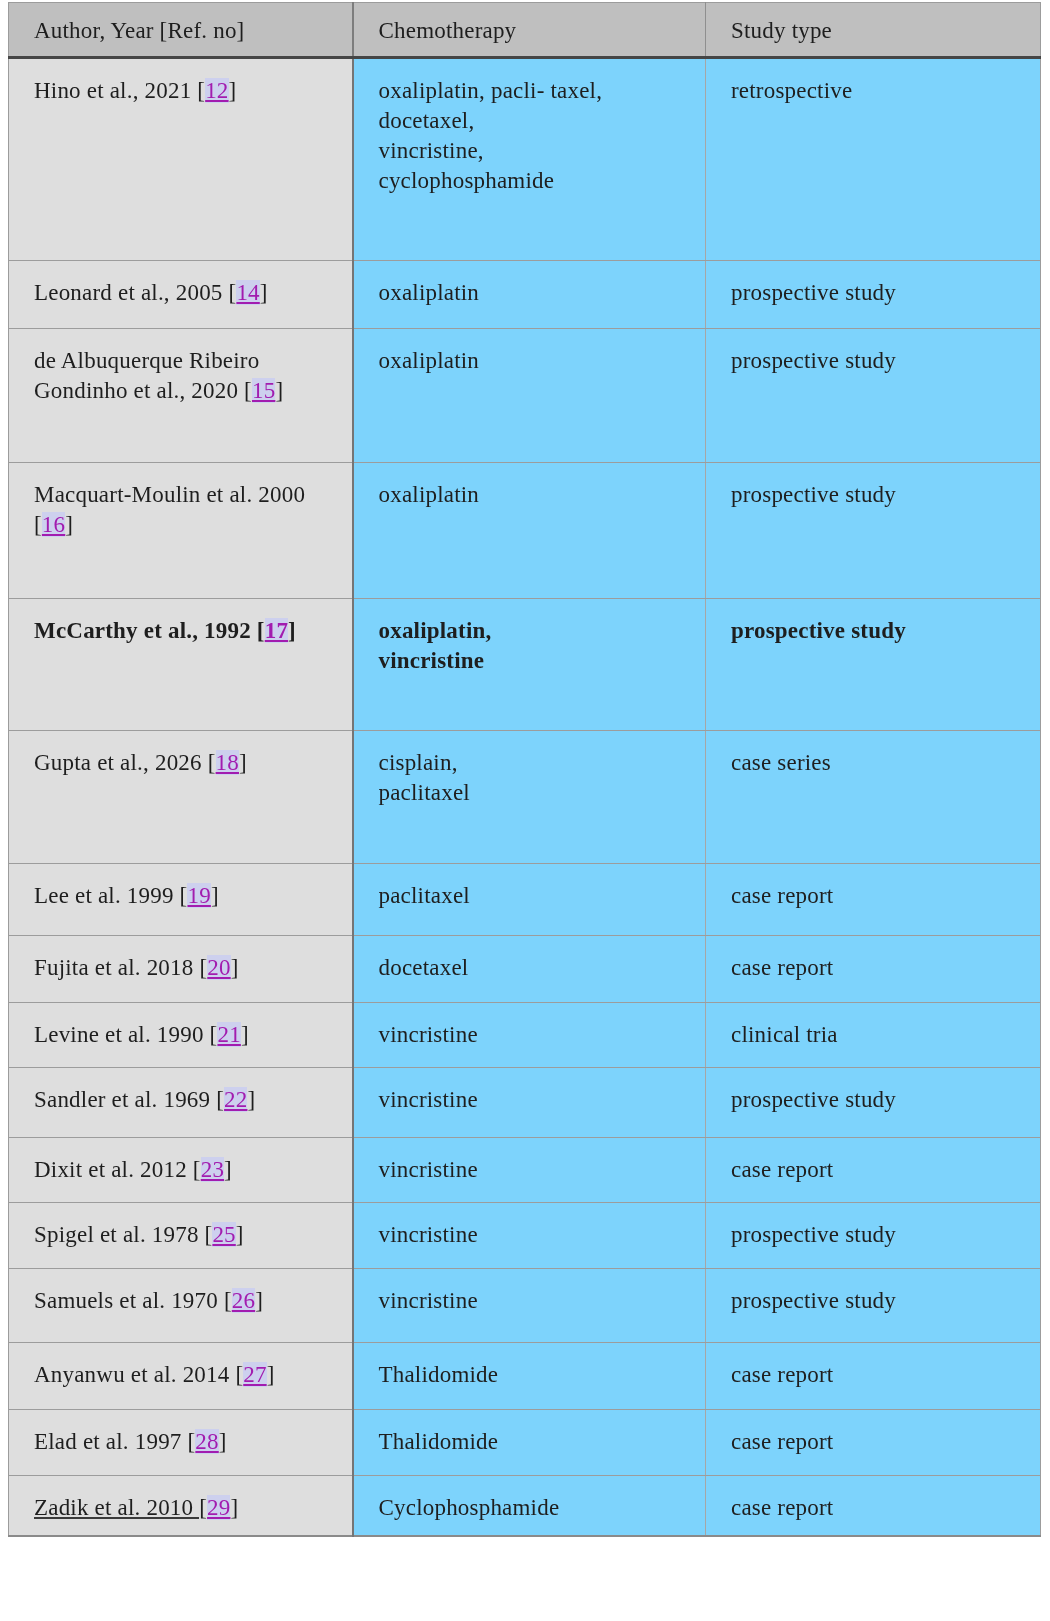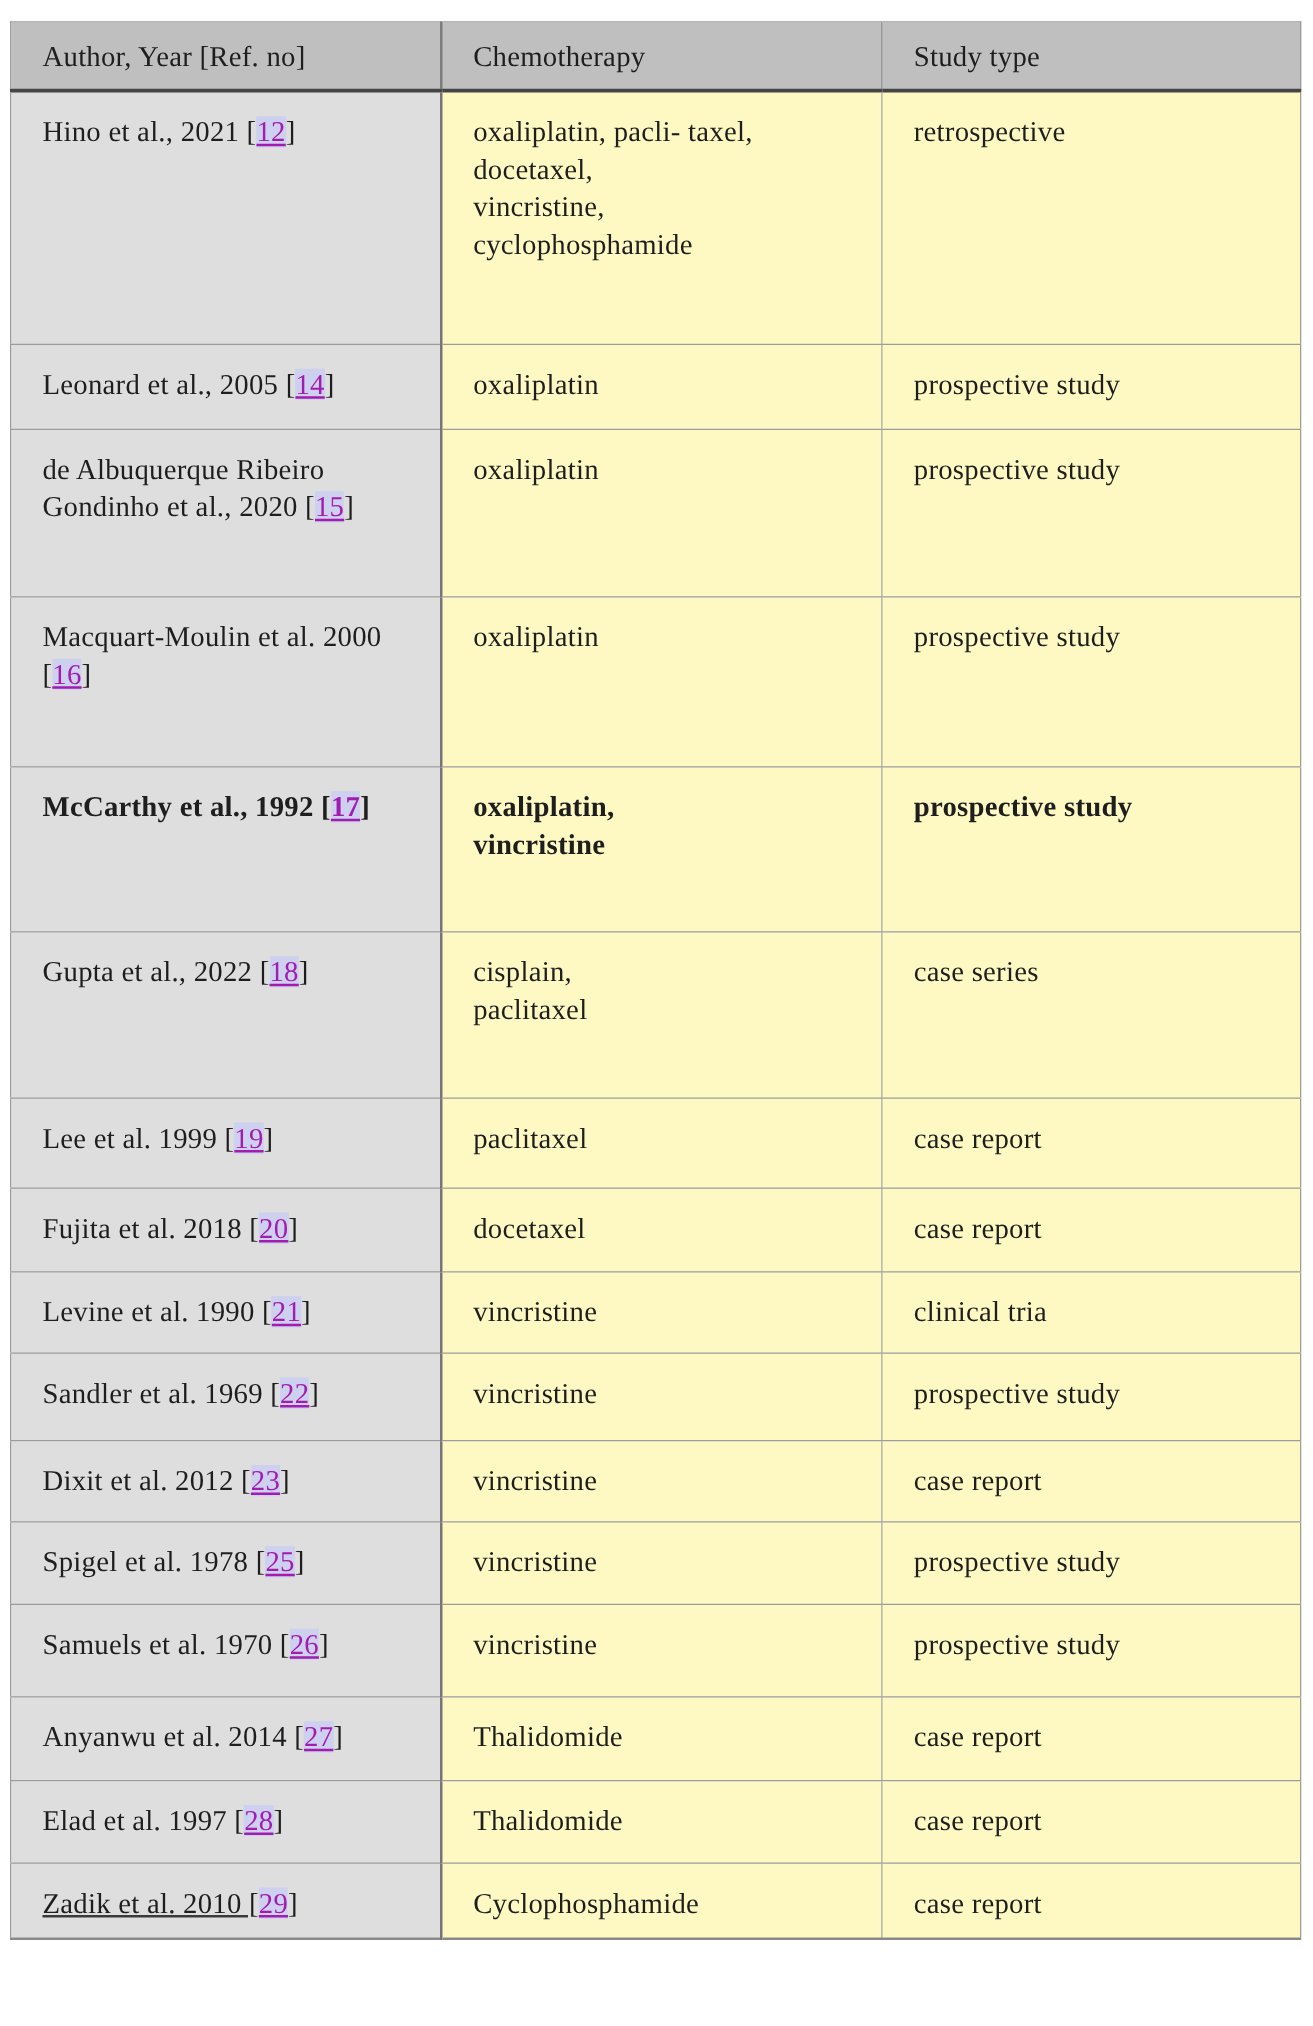--- a/index.html
+++ b/index.html
@@ -12,21 +12,21 @@
     width: 1050px;
     height: 1621px;
     background: #ffffff;
     font-family: "Liberation Serif", "DejaVu Serif", serif;
     color: #1e1e1e;
     overflow: hidden;
   }
   table.ref-table {
     position: absolute;
     left: 8px;
-    top: 17px;
+    top: 2px;
     width: 1032px;
     border-collapse: collapse;
     table-layout: fixed;
     border: 1px solid #9c9c9c;
     border-bottom: 2px solid #8a8a8a;
   }
   th, td {
     font-size: 23px;
     line-height: 30px;
     font-weight: normal;
@@ -45,21 +45,21 @@
     box-sizing: border-box;
     border-bottom: 3px solid #454545;
   }
   thead th.h2 { border-left: 2px solid #7d7d7d; }
   thead th.h3 { border-left: 1px solid #8f8f8f; }
 
   tbody td {
     padding: 17px 12px 12px 25px;
     border-bottom: 1px solid #9c9c9c;
     box-sizing: border-box;
-    background: #fef9c3;
+    background: #7dd3fc;
   }
   td.c-author {
     background: #dedede;
     border-right: 2px solid #757575;
   }
   td.c-chemo {
     border-right: 1px solid #a6a6a6;
     white-space: pre-line;
   }
 
@@ -153,21 +153,21 @@
     <td class="c-author">
       <span class="author-text">McCarthy et al., 1992 [</span><a class="ref-link" href="#">17</a><span class="bracket-close">]</span>
     </td>
     <td class="c-chemo">oxaliplatin,
 vincristine</td>
     <td class="c-study">prospective study</td>
   </tr>
 
   <tr>
     <td class="c-author">
-      <span class="author-text">Gupta et al., 2022 [</span><a class="ref-link" href="#">18</a><span class="bracket-close">]</span>
+      <span class="author-text">Gupta et al., 2026 [</span><a class="ref-link" href="#">18</a><span class="bracket-close">]</span>
     </td>
     <td class="c-chemo">cisplain,
 paclitaxel</td>
     <td class="c-study">case series</td>
   </tr>
 
   <tr>
     <td class="c-author">
       <span class="author-text">Lee et al. 1999 [</span><a class="ref-link" href="#">19</a><span class="bracket-close">]</span>
     </td>

